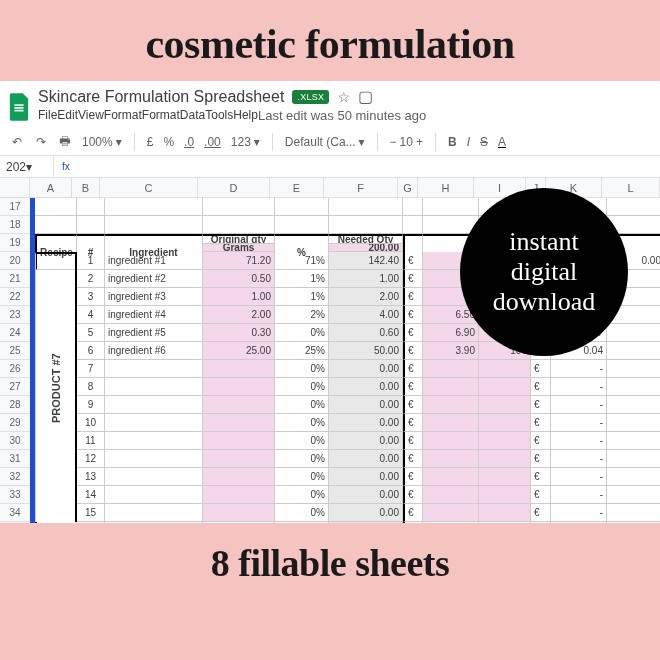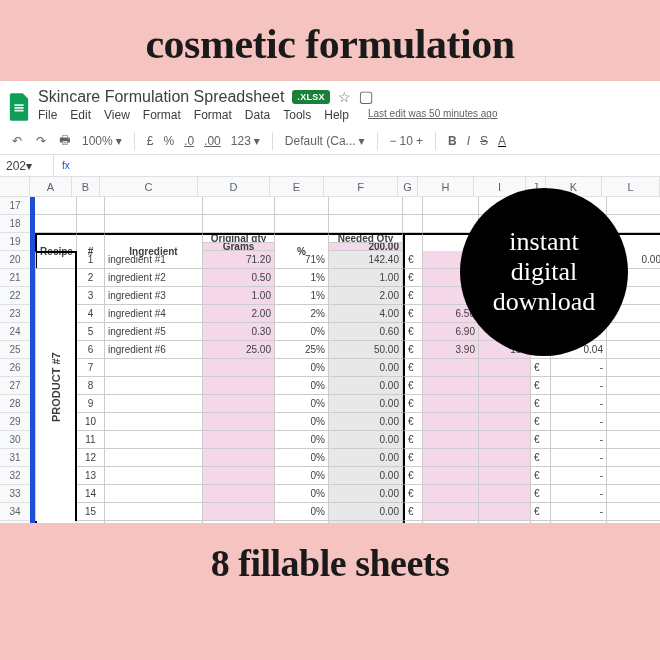--- a/index.html
+++ b/index.html
@@ -5,24 +5,24 @@
 *{box-sizing:border-box;margin:0;padding:0}
 body{font-family:Arial,sans-serif;width:660px;height:660px;background:#f5c4c0;overflow:hidden;position:relative}
 .hero-top{text-align:center;padding:22px 10px 14px;font-family:Georgia,'Times New Roman',serif;font-weight:bold;font-size:42px;line-height:1.08;color:#1a1a1a;letter-spacing:-0.5px}
 .hero-bottom{text-align:center;padding:18px 10px;font-family:Georgia,'Times New Roman',serif;font-weight:bold;font-size:38px;color:#1a1a1a;letter-spacing:-0.5px}
 .app{background:#fff;width:660px;height:442px;position:relative;overflow:hidden;font-size:11px;color:#3c4043}
 .titlebar{display:flex;align-items:center;padding:6px 8px 2px;gap:8px}
 .logo{width:22px;height:28px;display:flex;align-items:center;justify-content:center}
 .logo svg{width:22px;height:28px}
 .title-wrap{flex:1}
 .doc-title{font-size:16px;color:#3c4043;display:flex;align-items:center;gap:8px}
-.badge-xlsx{background:#188038;color:#fff;font-size:9px;font-weight:bold;padding:2px 5px;border-radius:3px;letter-spacing:0.3px}
+.badge-xlsx{background:#188038;color:#fff;font-size:9px;font-weight:normal;padding:2px 5px;border-radius:3px;letter-spacing:0.3px}
 .star{color:#5f6368;font-size:14px}
-.menubar{display:flex;gap:13px;font-size:12px;color:#3c4043;padding:2px 0 4px}
-.last-edit{color:#5f6368;font-size:10px;text-decoration:underline;margin-left:6px}
+.menubar{display:flex;font-size:12px;color:#3c4043;padding:2px 0 4px}
+.last-edit{color:#5f6368;font-size:13px;}
 .toolbar{display:flex;align-items:center;gap:10px;padding:4px 10px;border-bottom:1px solid #e0e0e0;font-size:12px;color:#5f6368}
 .tb-sep{width:1px;height:18px;background:#dadce0;margin:0 2px}
 .tb-item{display:flex;align-items:center;gap:3px}
 .tb-icon{width:14px;height:14px;display:inline-flex;align-items:center;justify-content:center}
 .namebox-row{display:flex;align-items:center;border-bottom:1px solid #e0e0e0;height:22px}
 .namebox{width:54px;padding:0 6px;font-size:12px;color:#3c4043;border-right:1px solid #e0e0e0;height:100%;display:flex;align-items:center}
 .fx-label{color:#1d4ed8;font-size:10px;padding:0 8px}
 .fx-input{flex:1;font-size:12px;padding:0 4px}
 .grid{display:flex;flex-direction:column}
 .col-headers{display:flex;background:#f8f9fa;border-bottom:1px solid #e0e0e0;height:20px;font-size:11px;color:#5f6368}

